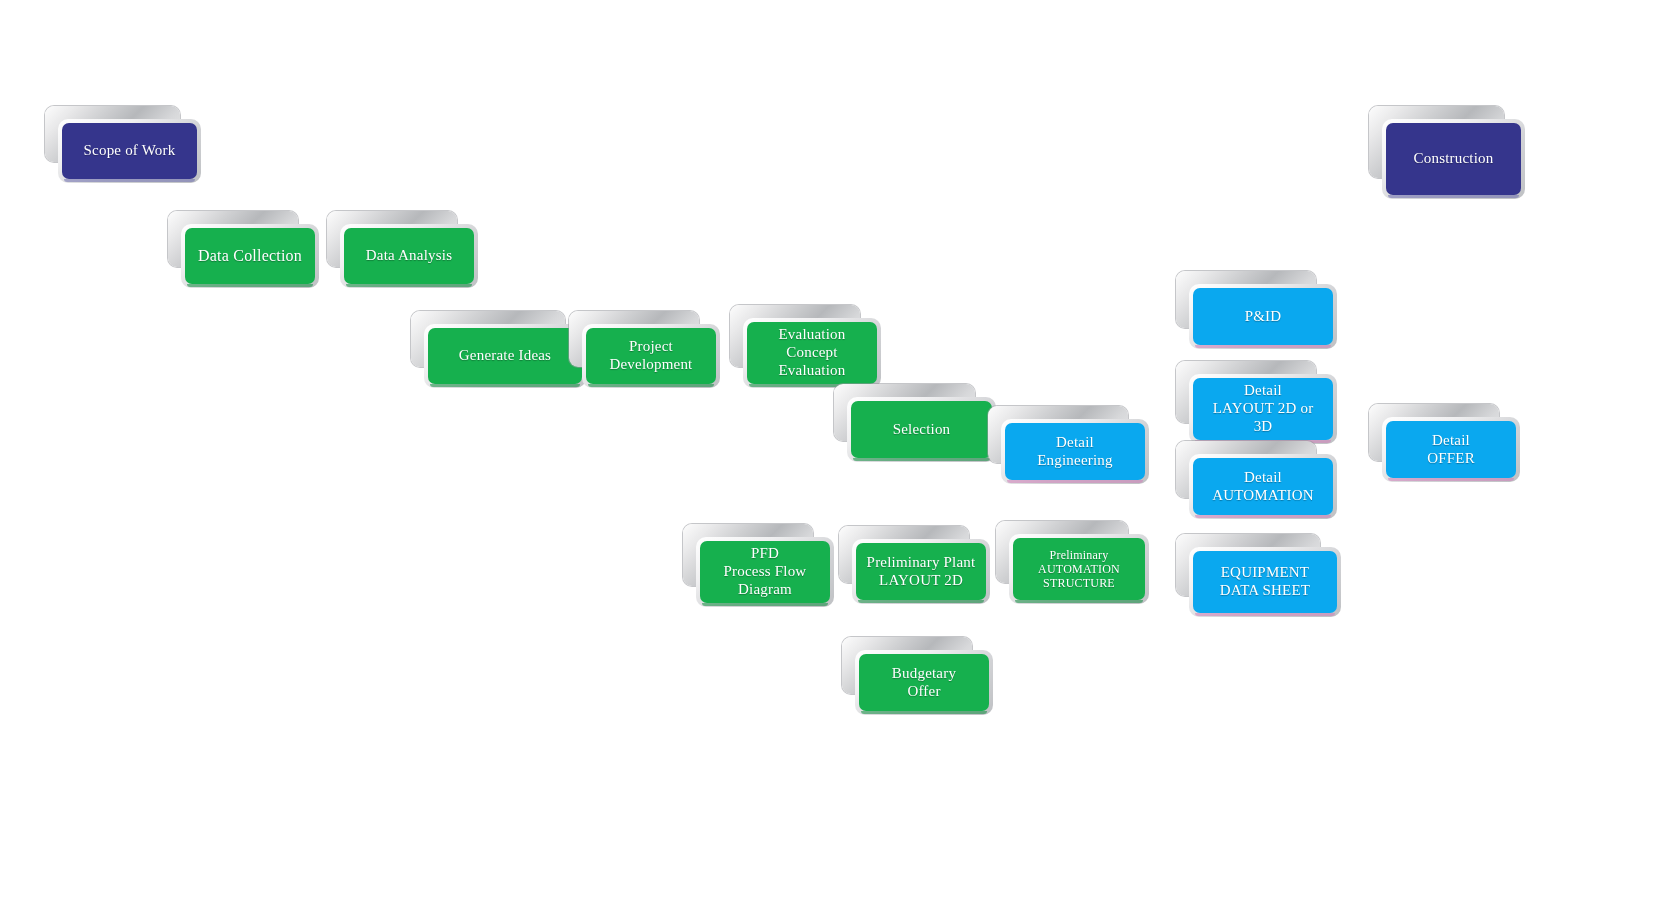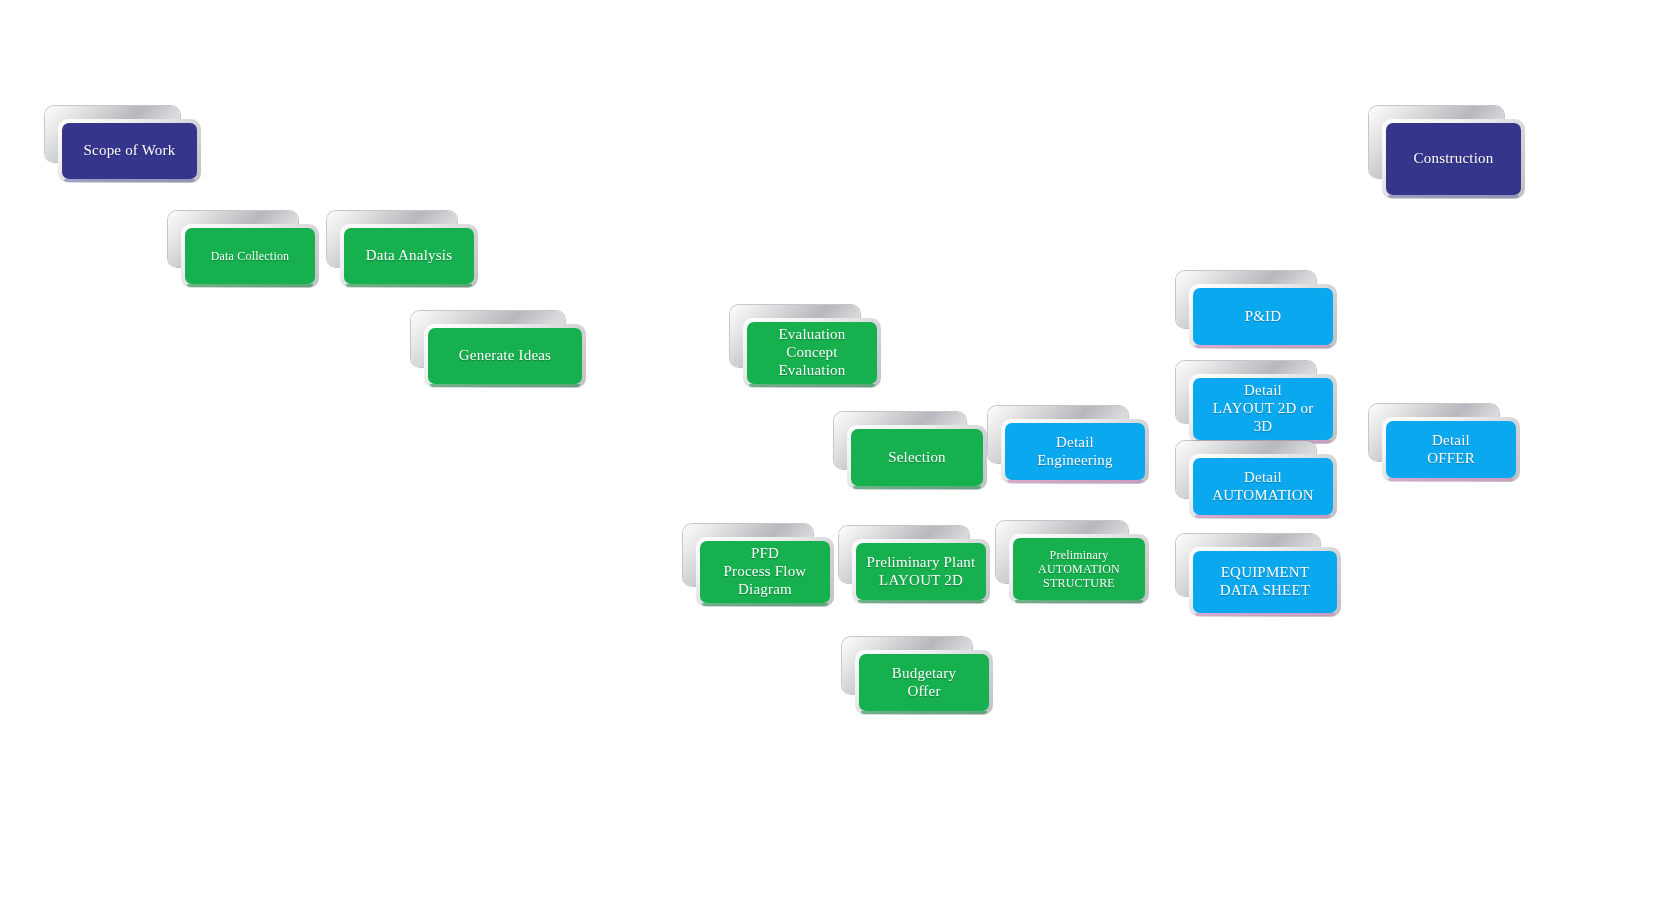--- a/index.html
+++ b/index.html
@@ -121,21 +121,21 @@
       <div class="face face-navy" style="font-size: 15px;">
         <div>
           <span class="lbl">Construction</span>
         </div>
       </div>
       <div class="fringe fringe-navy"></div>
     </div>
     <div class="block" style="left: 185px; top: 228px; width: 130px; height: 56px; z-index: 102;">
       <div class="side"></div>
       <div class="rim"></div>
-      <div class="face face-green" style="font-size: 12px;">
+      <div class="face face-green" style="font-size: 16px;">
         <div>
           <span class="lbl">Data Collection</span>
         </div>
       </div>
       <div class="fringe fringe-green"></div>
     </div>
     <div class="block" style="left: 344px; top: 228px; width: 130px; height: 56px; z-index: 103;">
       <div class="side"></div>
       <div class="rim"></div>
       <div class="face face-green" style="font-size: 15px;">
@@ -144,20 +144,31 @@
         </div>
       </div>
       <div class="fringe fringe-green"></div>
     </div>
     <div class="block" style="left: 428px; top: 328px; width: 130px; height: 56px; z-index: 104; padding-left: 24px;">
       <div class="side"></div>
       <div class="rim"></div>
       <div class="face face-green" style="font-size: 15px;">
         <div>
           <span class="lbl">Generate Ideas</span>
+        </div>
+      </div>
+      <div class="fringe fringe-green"></div>
+    </div>
+    <div class="block" style="left: 586px; top: 328px; width: 130px; height: 56px; z-index: 105;">
+      <div class="side"></div>
+      <div class="rim"></div>
+      <div class="face face-green" style="font-size: 15px;">
+        <div>
+          <span class="lbl">Project</span>
+          <span class="lbl">Development</span>
         </div>
       </div>
       <div class="fringe fringe-green"></div>
     </div>
     <div class="block" style="left: 747px; top: 322px; width: 130px; height: 62px; z-index: 106;">
       <div class="side"></div>
       <div class="rim"></div>
       <div class="face face-green" style="font-size: 15px;">
         <div>
           <span class="lbl">Evaluation</span>
@@ -182,21 +193,21 @@
       <div class="rim"></div>
       <div class="face face-blue" style="font-size: 15px;">
         <div>
           <span class="lbl">Detail</span>
           <span class="lbl">LAYOUT 2D or</span>
           <span class="lbl">3D</span>
         </div>
       </div>
       <div class="fringe fringe-blue"></div>
     </div>
-    <div class="block" style="left: 851px; top: 429px; width: 132px; height: 57px; z-index: 109;">
+    <div class="block" style="left: 851px; top: 401px; width: 132px; height: 57px; z-index: 109; padding-left: 9px;">
       <div class="side"></div>
       <div class="rim"></div>
       <div class="face face-green" style="font-size: 15px;">
         <div>
           <span class="lbl">Selection</span>
         </div>
       </div>
       <div class="fringe fringe-green"></div>
     </div>
     <div class="block" style="left: 1005px; top: 423px; width: 140px; height: 57px; z-index: 110;">

